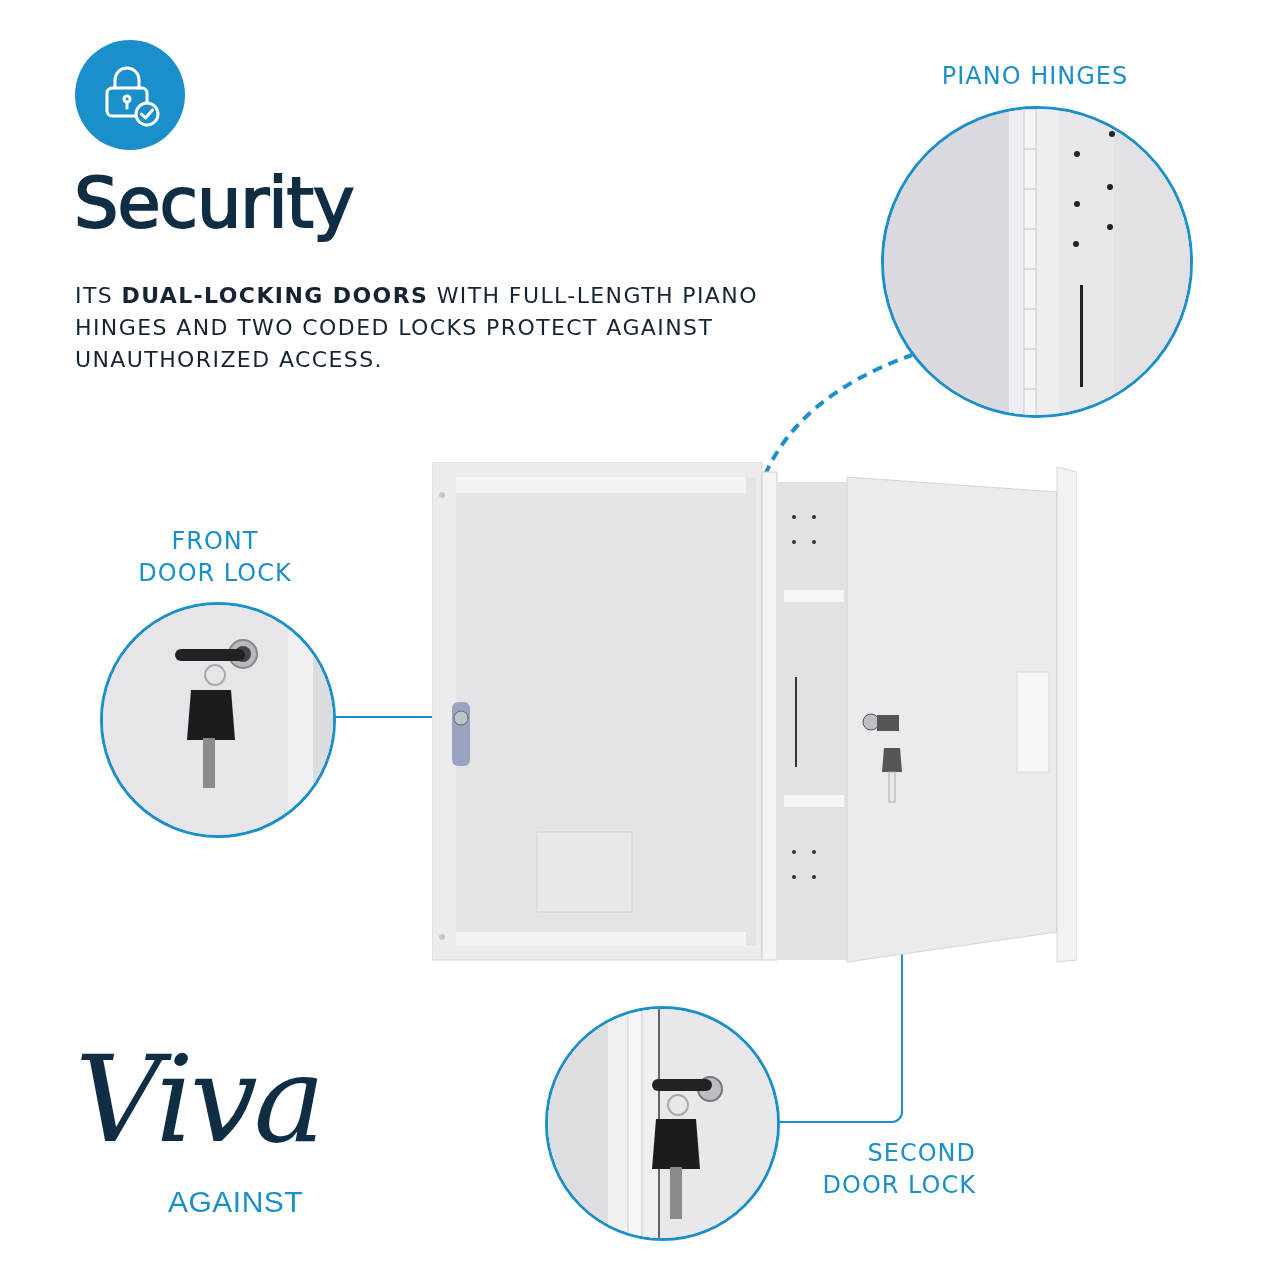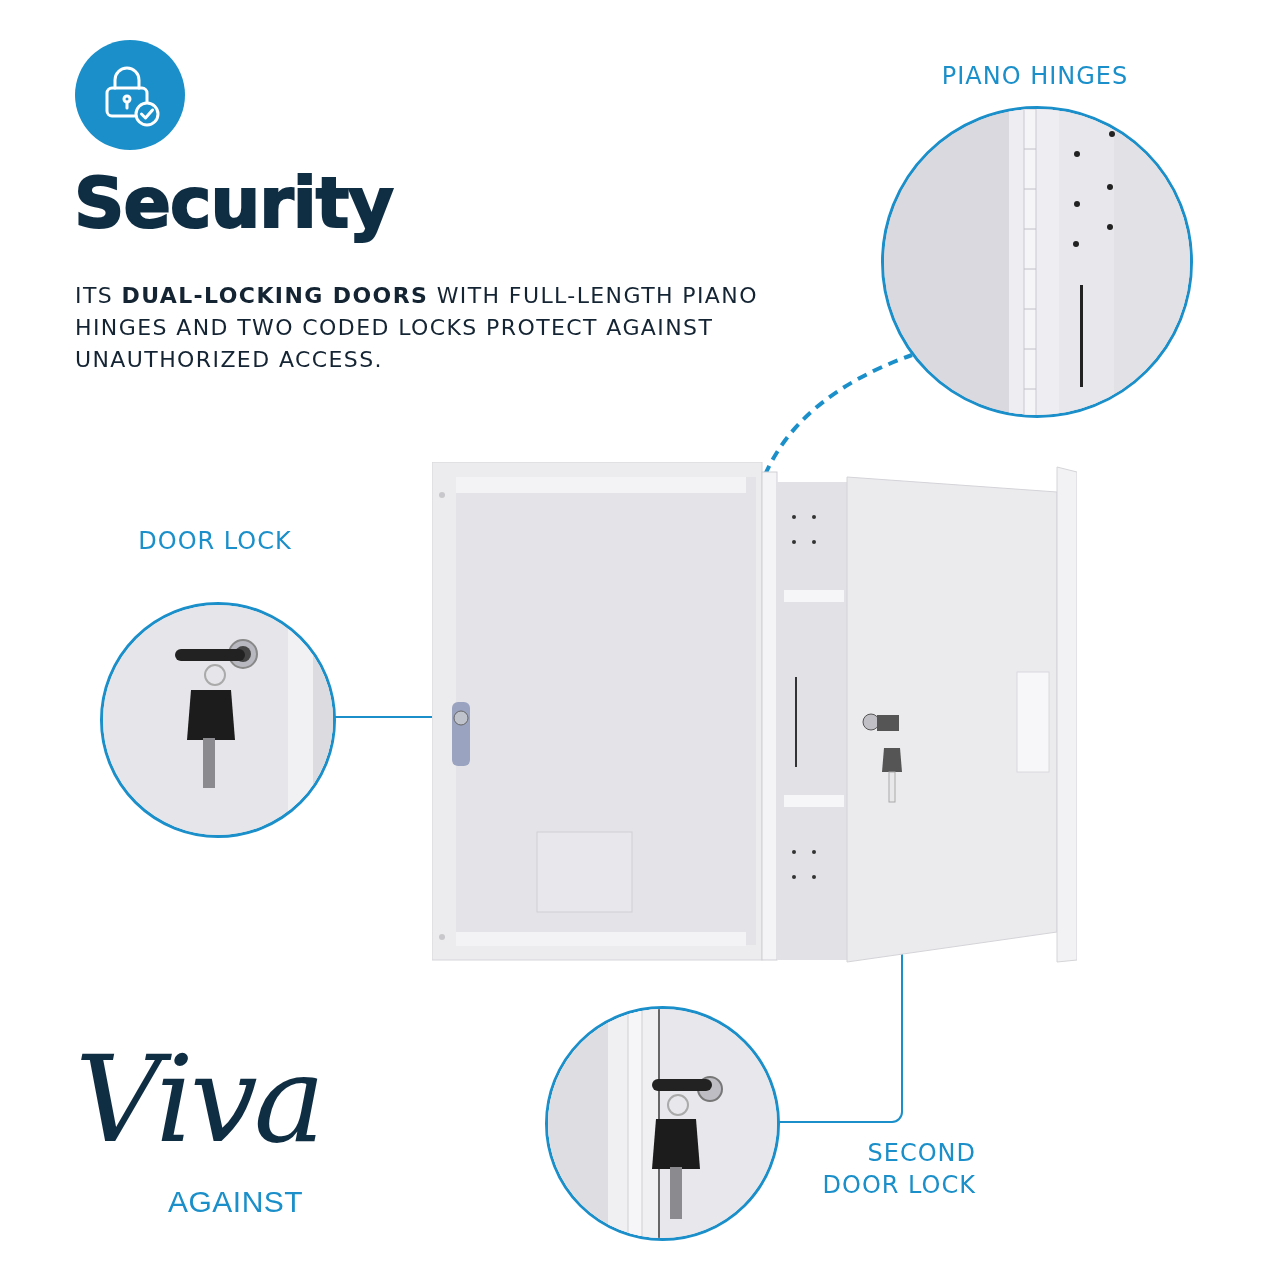--- a/index.html
+++ b/index.html
@@ -4,21 +4,21 @@
 <style>
   * { box-sizing: border-box; margin: 0; padding: 0; }
   html, body { width: 1280px; height: 1280px; background: #ffffff; overflow: hidden; }
   body { position: relative; font-family: "DejaVu Sans", sans-serif; color: #0f2a40; }
 
   .abs { position: absolute; }
 
   
   .badge { left: 75px; top: 40px; width: 110px; height: 110px; border-radius: 50%; background: #1a8fc9; display: flex; align-items: center; justify-content: center; }
 
-  .title { left: 74px; top: 168px; font-family: "DejaVu Sans", sans-serif; font-weight: 700; font-size: 70px; letter-spacing: -1px; color: #0f2e44; line-height: 1; -webkit-text-stroke: 2px #0f2e44; }
+  .title { left: 74px; top: 168px; font-family: "DejaVu Sans", sans-serif; font-weight: 400; font-size: 70px; letter-spacing: -1px; color: #0f2e44; line-height: 1; -webkit-text-stroke: 2px #0f2e44; }
 
   .desc { left: 75px; top: 280px; width: 780px; font-family: "DejaVu Sans", sans-serif; font-size: 22px; line-height: 32px; letter-spacing: 1.4px; color: #142433; text-transform: uppercase; }
   .desc b { font-weight: 700; }
 
   .label { font-family: "DejaVu Sans", sans-serif; font-weight: 400; color: #1a8fc9; font-size: 24px; line-height: 32px; letter-spacing: 1px; text-align: center; }
 
   .circle { border-radius: 50%; border: 3px solid #1a8fc9; overflow: hidden; background: #e6e6ea; }
 
   
   .cabinet { left: 432px; top: 462px; width: 645px; height: 508px; }
@@ -82,20 +82,21 @@
         <circle cx="226" cy="78" r="3"></circle>
         <circle cx="226" cy="118" r="3"></circle>
       <circle cx="220" cy="300" r="3"></circle>
         <circle cx="188" cy="318" r="3"></circle>
     </g>
     <rect x="196" y="176" width="3" height="102" fill="#222"></rect>
   </svg>
 </div>
 
 <div class="abs label" style="left:110px;top:525px;width:210px;">
+  <div>FRONT</div>
   <div>DOOR LOCK</div>
 </div>
 <div class="abs circle" style="left:100px;top:602px;width:236px;height:236px;">
   <svg width="236" height="236" viewBox="0 0 236 236">
     <rect width="236" height="236" fill="#e6e6ea"></rect>
     <rect x="185" y="0" width="25" height="236" fill="#f1f1f4"></rect>
     <rect x="210" y="0" width="26" height="236" fill="#dcdce0"></rect>
     <circle cx="140" cy="49" r="14" fill="#b8b8c0" stroke="#888" stroke-width="2"></circle>
     <circle cx="140" cy="49" r="8" fill="#444"></circle>
     <rect x="72" y="44" width="70" height="12" rx="6" fill="#222"></rect>

